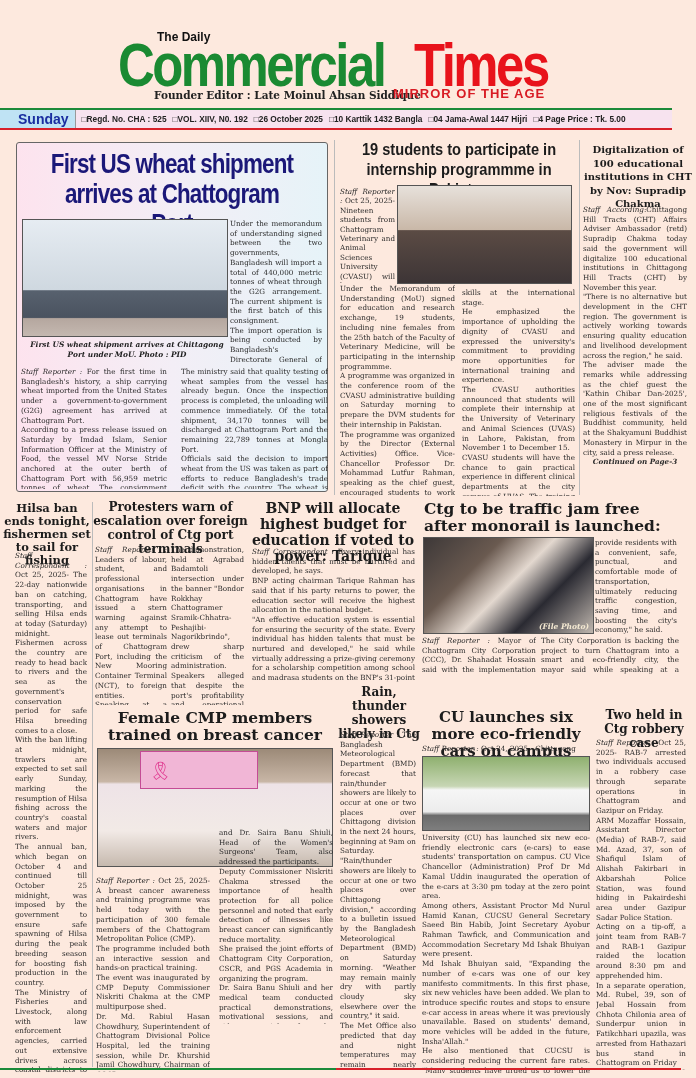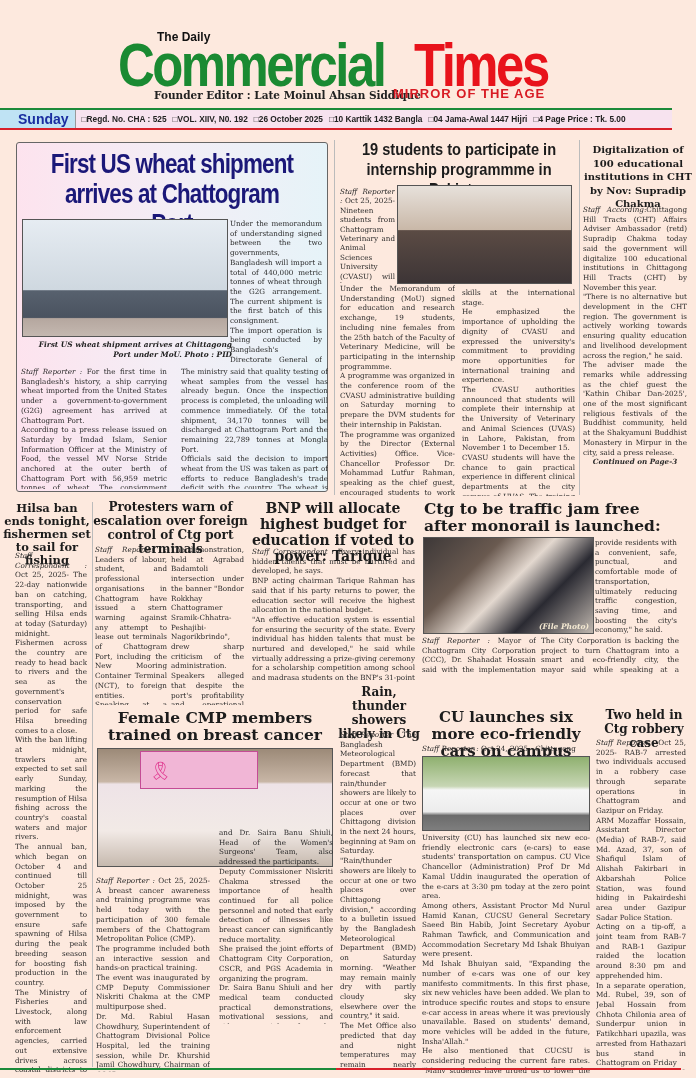--- a/index.html
+++ b/index.html
@@ -14,21 +14,21 @@
 .mirror{left:393px;top:86px;font-family:"Liberation Sans",sans-serif;font-weight:bold;font-size:13px;color:#d81b24;letter-spacing:1px}
 .metabar{left:0;top:108px;width:672px;height:22px;border-top:2px solid #1c8a3a;border-bottom:2px solid #d8202a;background:#f7e3ef;display:flex;align-items:center}
 .sunday{background:#bfe3f4;height:100%;display:flex;align-items:center;padding:0 6px 0 18px;font-family:"Liberation Sans",sans-serif;font-weight:bold;color:#1a2ea0;font-size:14px;border-right:1px solid #999}
 .meta-item{font-family:"Liberation Sans",sans-serif;font-weight:bold;font-size:8.3px;color:#222;margin-left:6px;white-space:nowrap}
 .meta-item::before{content:"\25A1 ";font-weight:normal}
 
 .box{left:16px;top:142px;width:312px;height:350px;border:1.5px solid #666;border-radius:3px;background:linear-gradient(90deg,#fde3ee 0%,#f3eef6 50%,#e6f3f8 100%)}
 .lead-hl{position:absolute;left:0;top:6px;width:100%;text-align:center;font-family:"Liberation Sans",sans-serif;font-weight:bold;color:#1b1878;font-size:27px;line-height:30px;letter-spacing:-1px;transform:scaleX(0.83);transform-origin:center top}
 .photo{position:absolute;border:1px solid #555;overflow:hidden}
 .ship{background:linear-gradient(#e6ecf2 0%,#cfd8e0 60%,#57616e 61%,#4a5360 84%,#b5a79f 85%,#c4b8b0 100%)}
-.caption{font-style:italic;font-weight:bold;font-size:7.4px;text-align:right;line-height:10px}
+.caption{font-style:italic;font-weight:bold;font-size:7.4px;text-align:center;line-height:10px}
 .txt{font-size:7.2px;line-height:9.7px;text-align:justify;color:#2a2a2a;overflow:hidden}
 .txt p{margin:0}
 .by{font-style:italic;font-weight:normal}
 .cont{font-style:italic;font-weight:bold;display:block;text-align:right}
 .hl{font-weight:bold;color:#1c1c1c;text-align:center;line-height:1.12}
 .hl-sans{font-family:"Liberation Sans",sans-serif;transform:scaleX(0.86);transform-origin:center top}
 .grp{background:linear-gradient(#e7e1db 0%,#c9b8a8 45%,#5b4b44 46%,#3d3536 100%)}
 .grad{background:linear-gradient(135deg,#3d3838 0%,#6a5a50 30%,#e3d8cf 50%,#2a2a32 70%,#bfb6ae 100%)}
 .cmp{background:linear-gradient(#9c8a78 0%,#c8b6a6 28%,#eee3e7 30%,#f2eae6 70%,#c6b9ae 100%)}
 .cars{background:linear-gradient(#8fb06f 0%,#c7d6b4 40%,#f6f6f6 45%,#ececec 75%,#6b6b6b 80%,#7e7e7e 100%)}
@@ -149,21 +149,21 @@
   </div>
 </div>
 <div class="abs txt" style="left:96px;top:876px;width:114px;height:196px">
   <p><span class="by">Staff Reporter :</span><span> Oct 25, 2025- A breast cancer awareness and training programme was held today with the participation of 300 female members of the Chattogram Metropolitan Police (CMP).</span></p>
   <p>The programme included both an interactive session and hands-on practical training.</p>
   <p>The event was inaugurated by CMP Deputy Commissioner Niskriti Chakma at the CMP multipurpose shed.</p>
   <p>Dr. Md. Rabiul Hasan Chowdhury, Superintendent of Chattogram Divisional Police Hospital, led the training session, while Dr. Khurshid Jamil Chowdhury, Chairman of CSCR</p>
 </div>
 <div class="abs txt" style="left:219px;top:828px;width:114px;height:196px">
   <p>and Dr. Saira Banu Shiuli, Head of the Women's Surgeons' Team, also addressed the participants.</p>
-  <p>Deputy Commissioner Niskriti Chakma stressed the importance of health continued for all police personnel and noted that early detection of illnesses like breast cancer can significantly reduce mortality.</p>
+  <p>Deputy Commissioner Niskriti Chakma stressed the importance of health protection for all police personnel and noted that early detection of illnesses like breast cancer can significantly reduce mortality.</p>
   <p>She praised the joint efforts of Chattogram City Corporation, CSCR, and PGS Academia in organizing the program.</p>
   <p>Dr. Saira Banu Shiuli and her medical team conducted practical demonstrations, motivational sessions, and video tutorials for the participants.</p>
 
 </div>
 
 <div class="abs hl" style="left:337px;top:685px;width:84px;font-size:12px;line-height:14px">Rain, thunder showers likely in Ctg</div>
 <div class="abs txt" style="left:340px;top:730px;width:76px;height:340px">
   <p><span class="by">Staff Reporter :</span><span> The Bangladesh Meteorological Department (BMD) forecast that rain/thunder showers are likely to occur at one or two places over Chittagong division in the next 24 hours, beginning at 9am on Saturday.</span></p>
   <p>"Rain/thunder showers are likely to occur at one or two places over Chittagong division," according to a bulletin issued by the Bangladesh Meteorological Department (BMD) on Saturday morning. "Weather may remain mainly dry with partly cloudy sky elsewhere over the country," it said.</p>
   <p>The Met Office also predicted that day and night temperatures may remain nearly unchanged over the country.</p>

